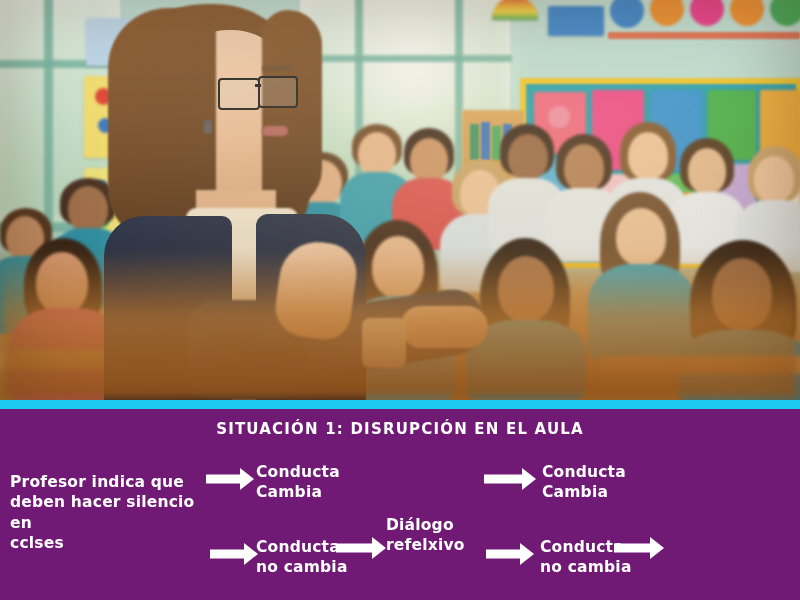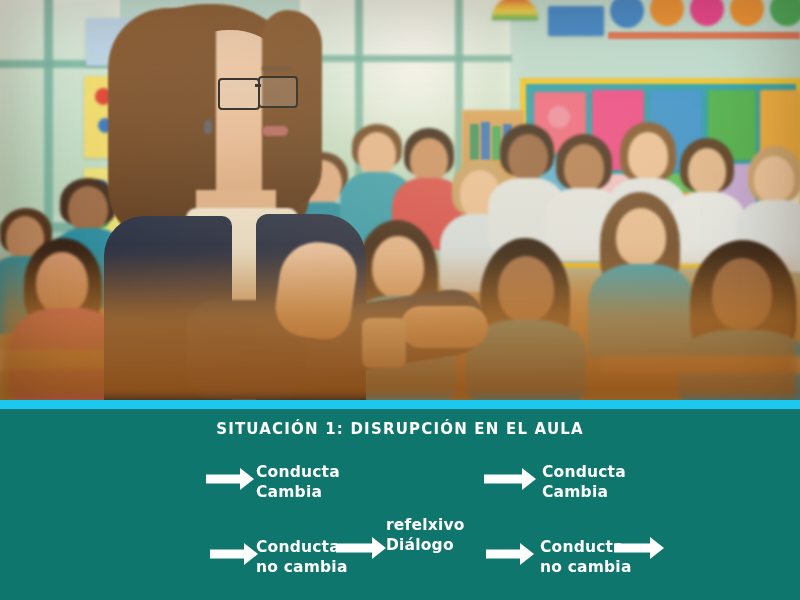--- a/index.html
+++ b/index.html
@@ -160,21 +160,21 @@
     position: absolute; left:0; top:0; width:800px; height:400px;
     box-shadow: inset 0 0 90px rgba(60,30,5,.35);
     pointer-events: none;
   }
 
   
   #banner {
     position: absolute;
     left: 0; top: 400px;
     width: 800px; height: 200px;
-    background: #0f766e;
+    background: #701a75;
     overflow: hidden;
   }
   #cyan-strip {
     position: absolute;
     left: 0; top: 0;
     width: 800px; height: 9px;
     background: #1ac8f0;
   }
   #banner-title {
     position: absolute;
@@ -405,20 +405,25 @@
     <div class="floorwash"></div>
     <div class="grade"></div>
     <div class="vignette"></div>
   </div>
 
   <div id="banner">
     <div id="cyan-strip"></div>
 
     <div id="banner-title">SITUACIÓN 1: DISRUPCIÓN EN EL AULA</div>
 
+    <div class="node" style="left:10px; top:72px; width:200px;">
+      <div>Profesor indica que</div>
+      <div>deben hacer silencio en</div>
+      <div>cclses</div>
+    </div>
 
     <div class="arrow" style="left:206px; top:68px; width:48px;">
       <div class="shaft" style="width:34px;"></div>
       <div class="headtri"></div>
     </div>
 
     <div class="node" style="left:256px; top:62px; width:120px;">
       <div>Conducta</div>
       <div>Cambia</div>
     </div>
@@ -442,22 +447,22 @@
       <div>Conducta</div>
       <div>no cambia</div>
     </div>
 
     <div class="arrow" style="left:336px; top:137px; width:50px;">
       <div class="shaft" style="width:36px;"></div>
       <div class="headtri"></div>
     </div>
 
     <div class="node" style="left:386px; top:115px; width:112px;">
+      <div>Diálogo</div>
       <div>refelxivo</div>
-      <div>Diálogo</div>
     </div>
 
     <div class="arrow" style="left:486px; top:143px; width:48px;">
       <div class="shaft" style="width:34px;"></div>
       <div class="headtri"></div>
     </div>
 
     <div class="node" style="left:540px; top:137px; width:118px;">
       <div>Conducta</div>
       <div>no cambia</div>

